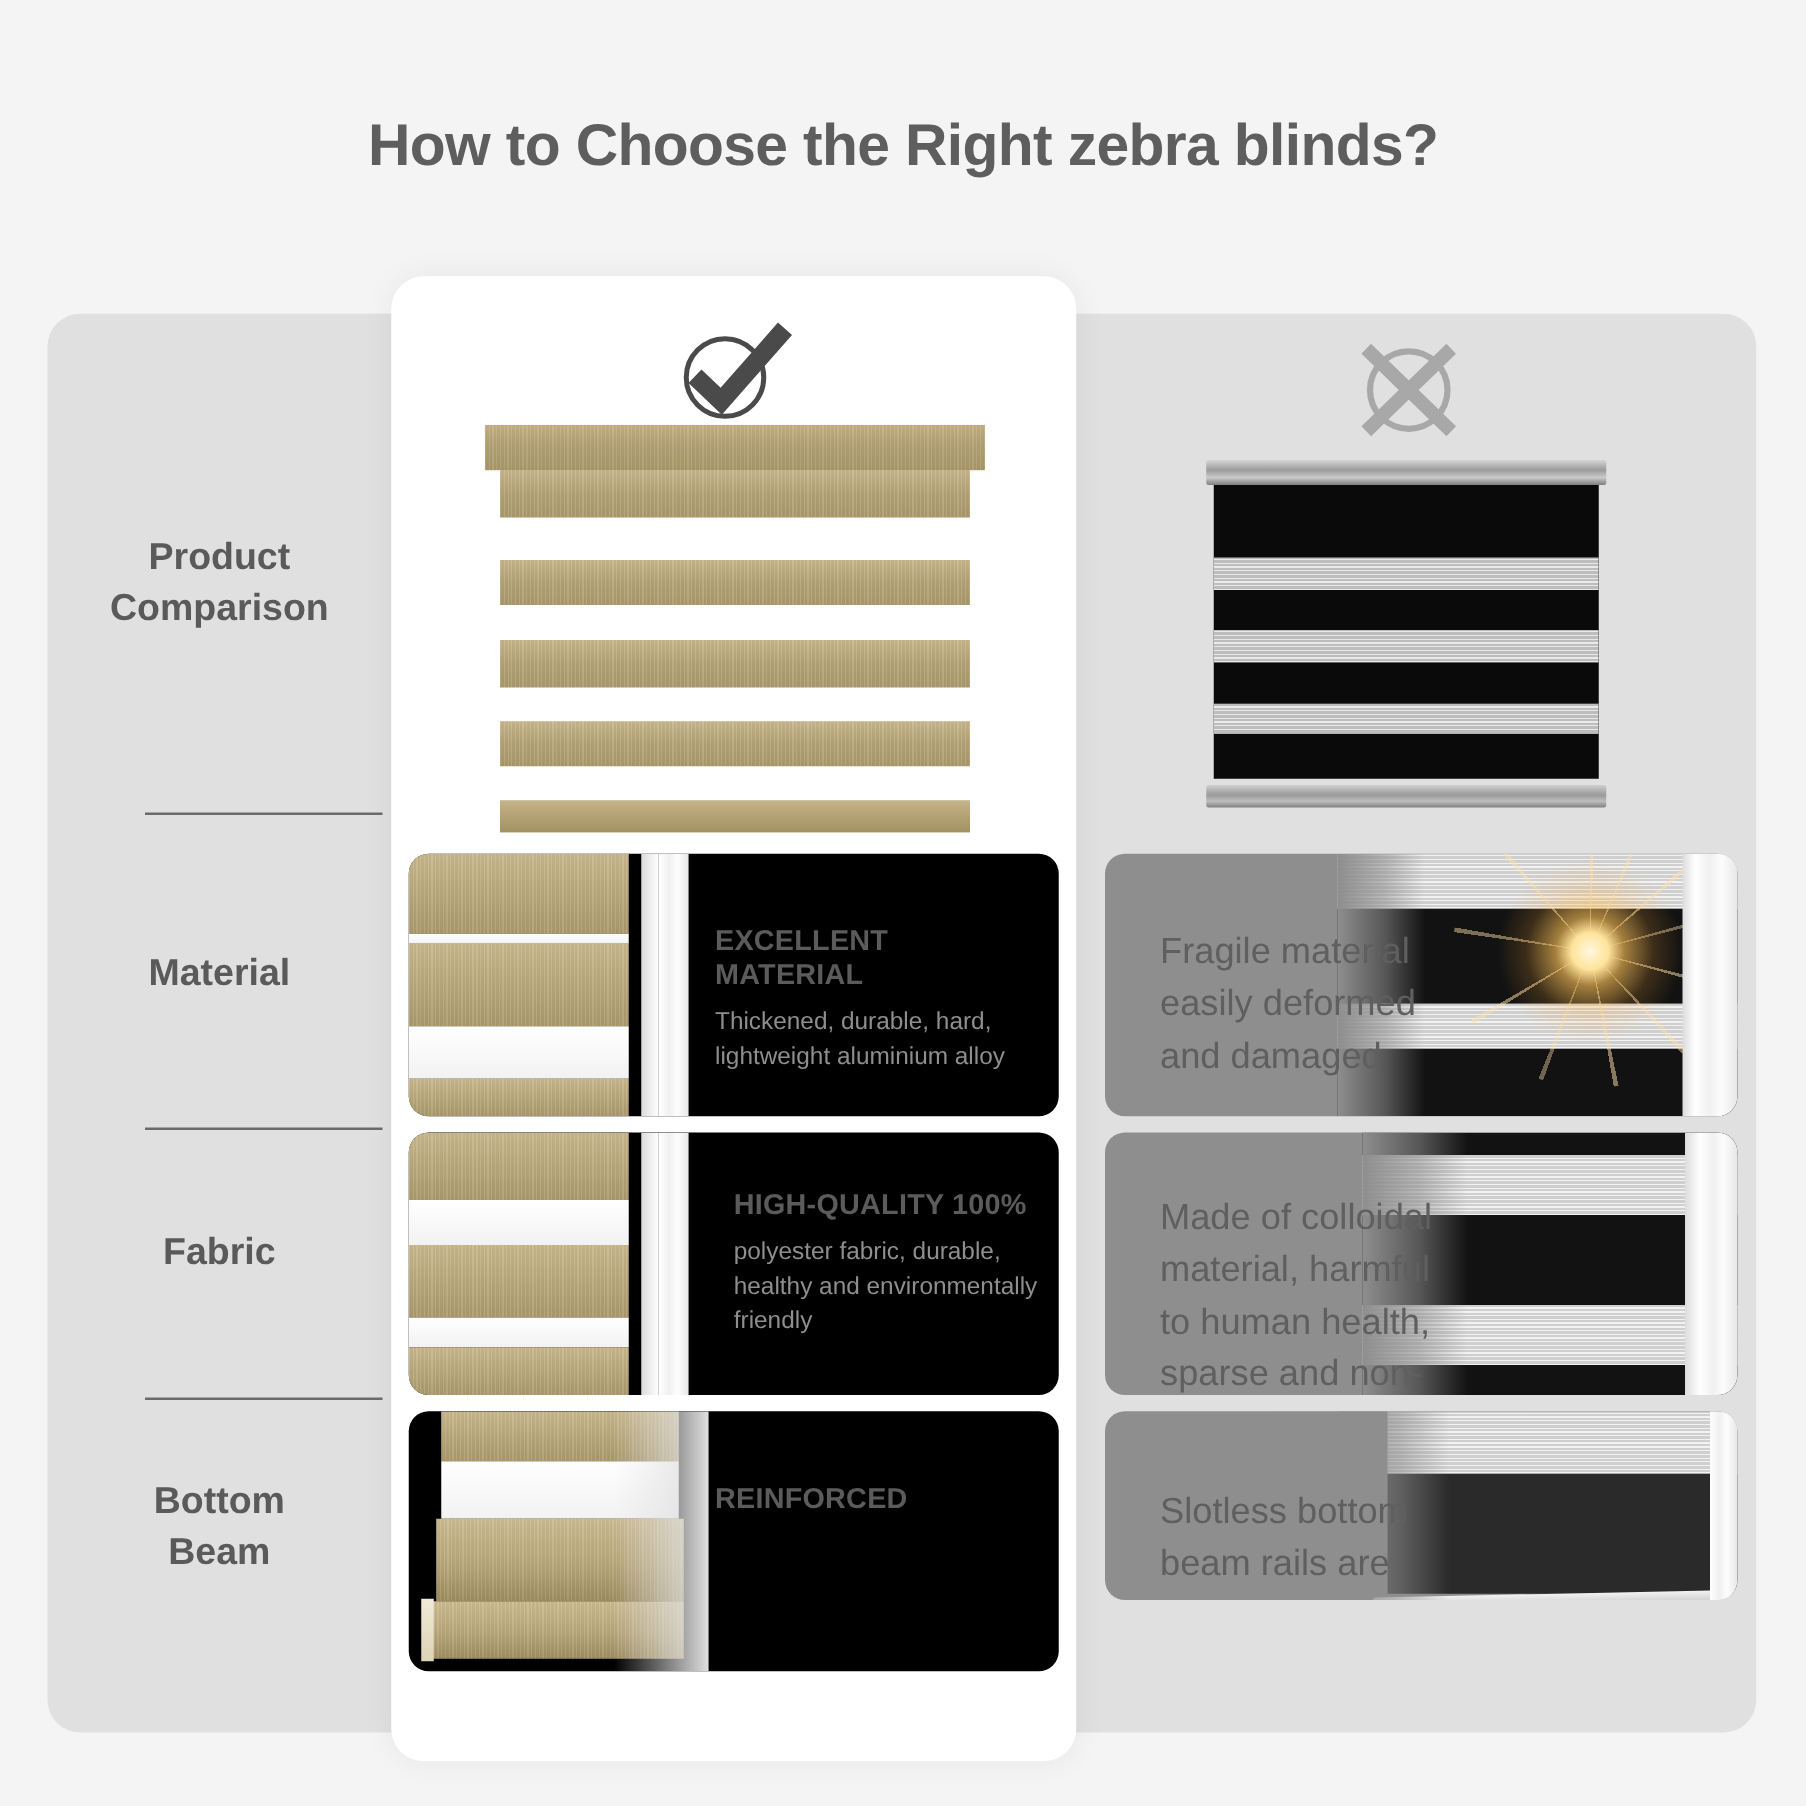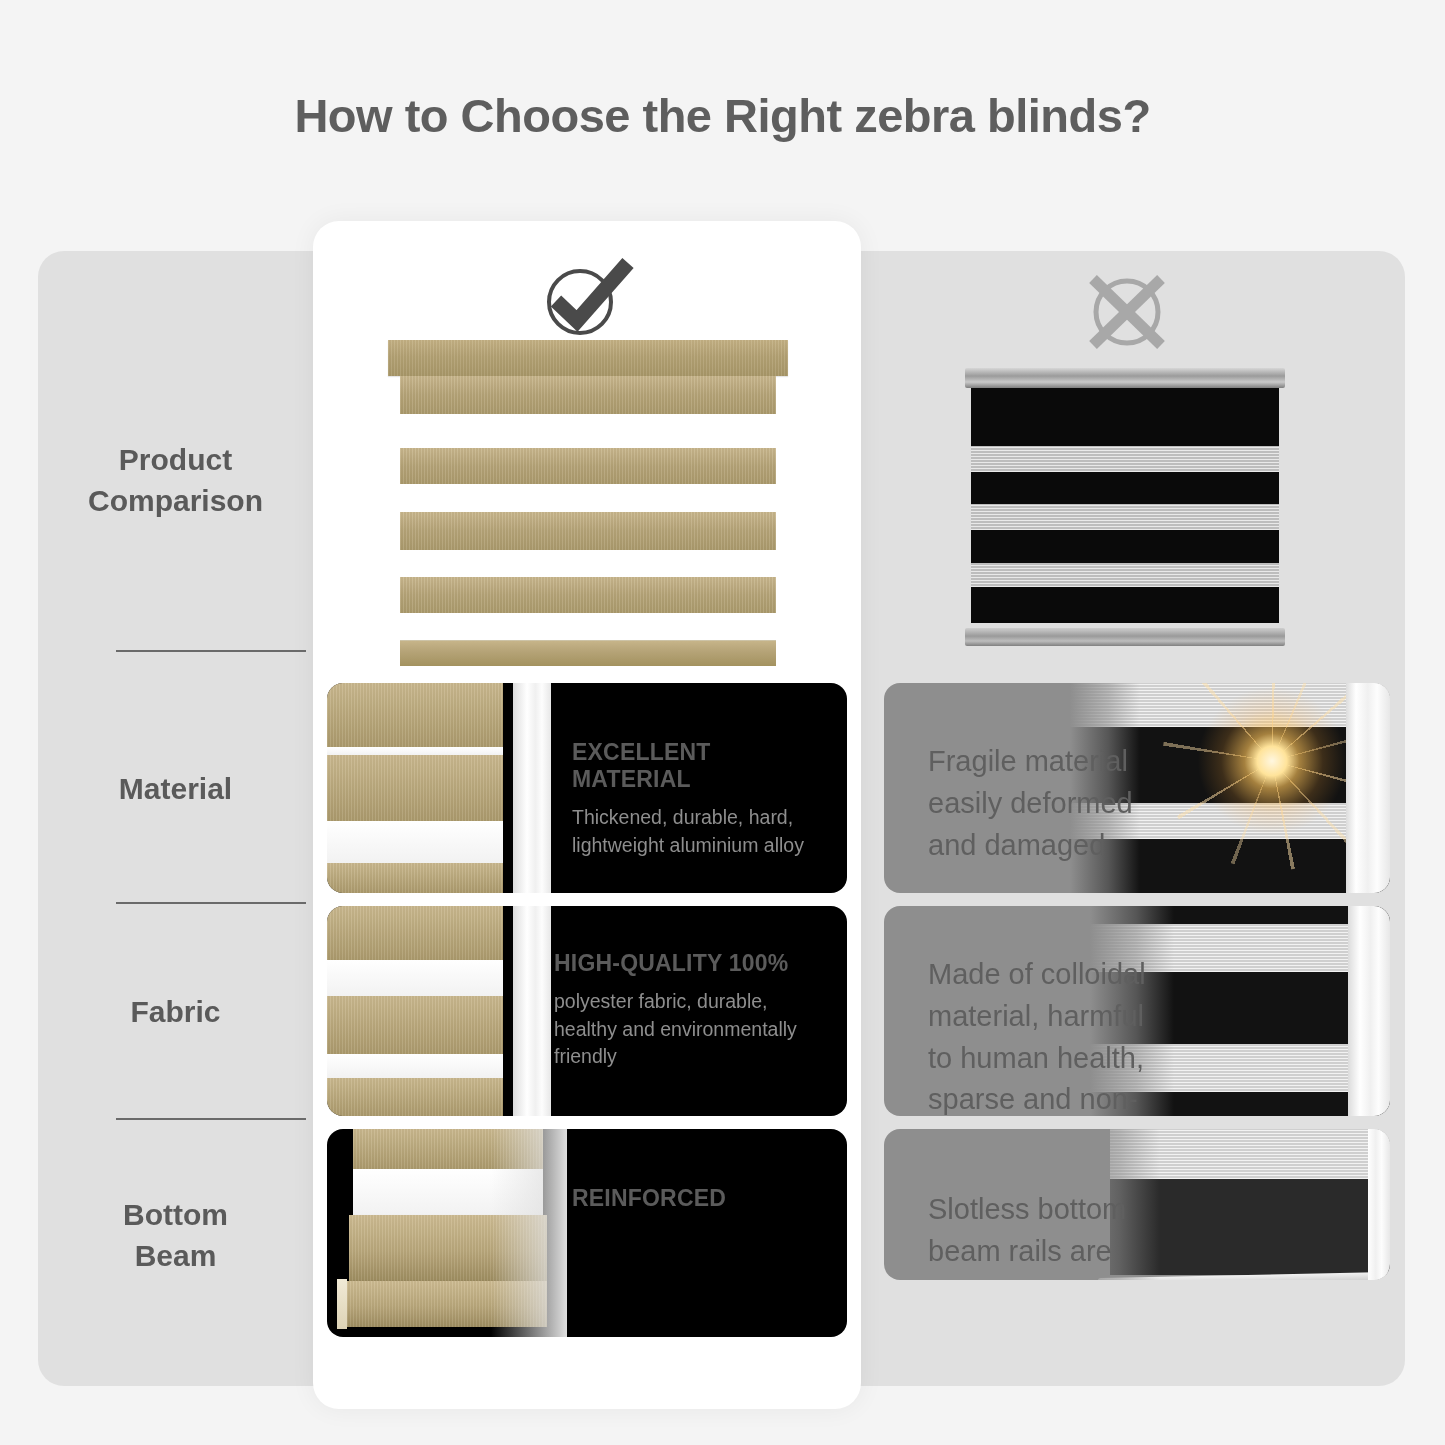--- a/index.html
+++ b/index.html
@@ -27,21 +27,21 @@
   }
   .white-panel {
     position: absolute; left: 313px; top: 221px;
     width: 548px; height: 1188px;
     background: #ffffff; border-radius: 26px;
     box-shadow: 0 0 26px rgba(0,0,0,0.055);
   }
 
   
   .sidebar { position: absolute; left: 38px; top: 251px; width: 275px; height: 1135px; }
-  .side-row { position: absolute; left: 0; width: 275px; display:flex; align-items:center; justify-content:center; }
+  .side-row { position: absolute; left: 0; width: 275px; display:flex; justify-content:center; }
   .side-label {
     font-size: 30px; font-weight: bold; color: #5a5a5a;
     text-align: center; line-height: 1.36;
   }
   .side-div { position: absolute; left: 78px; width: 190px; height: 2px; background: #6a6a6a; }
 
   
   .check-icon { position: absolute; left: 540px; top: 255px; width: 96px; height: 86px; }
   .cross-icon { position: absolute; left: 1083px; top: 272px; width: 88px; height: 80px; }
 
@@ -261,21 +261,21 @@
   <div class="card-good" style="left:327px; top:906px; width:520px; height:210px;">
     <div class="photo" style="left:0; width:224px;">
       <div class="ph-slat ph-tan" style="top:0;   height:54px; width:176px;"></div>
       <div class="ph-slat ph-white" style="top:54px; height:36px; width:176px;"></div>
       <div class="ph-slat ph-tan" style="top:90px; height:58px; width:176px;"></div>
       <div class="ph-slat ph-white" style="top:148px; height:24px; width:176px;"></div>
       <div class="ph-slat ph-tan" style="top:172px; height:38px; width:176px;"></div>
       <div class="win-frame2" style="right:24px;"></div>
       <div class="win-frame" style="width:24px;"></div>
     </div>
-    <div class="card-text-good" style="left:227px; top:44px; width:268px;">
+    <div class="card-text-good" style="left:260px; top:44px; width:268px;">
       <div class="ct-title">HIGH-QUALITY 100%</div>
       <div class="ct-body">polyester fabric, durable, healthy and environmentally friendly</div>
     </div>
   </div>
 
   <div class="card-bad" style="left:884px; top:906px; width:506px; height:210px;">
     <div class="photo" style="right:0; width:300px;">
       <div class="ph-slat ph-dark" style="top:0;   height:18px; width:300px;"></div>
       <div class="ph-slat ph-sheer" style="top:18px; height:48px; width:300px;"></div>
       <div class="ph-slat ph-dark" style="top:66px; height:72px; width:300px;"></div>

